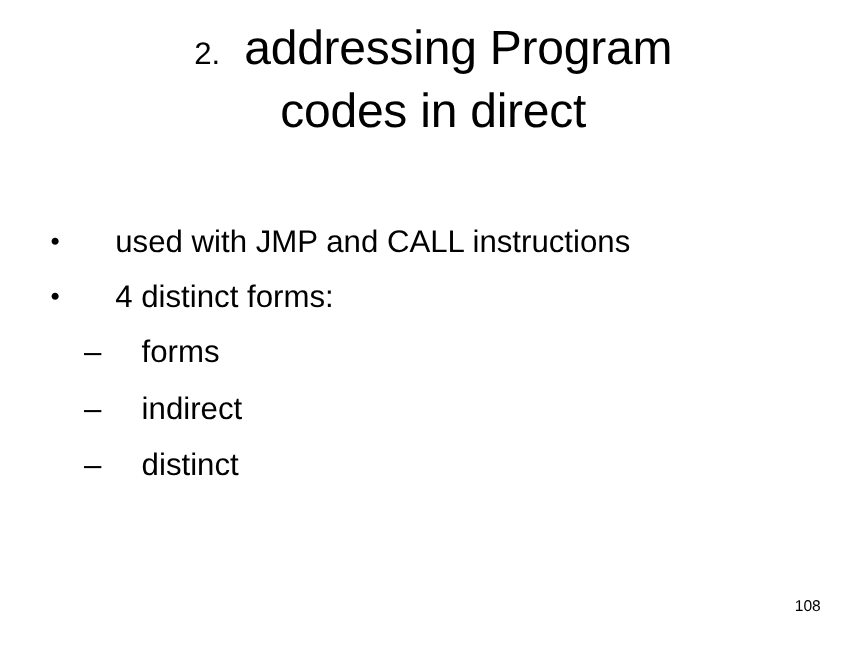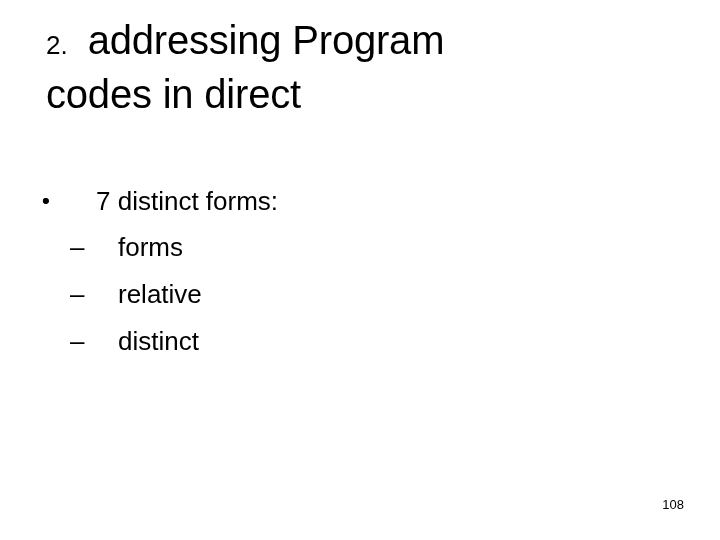--- a/index.html
+++ b/index.html
@@ -18,24 +18,24 @@
   .slide {
     position: relative;
     width: 720px;
     height: 540px;
     background: #ffffff;
   }
 
   
   .title-block {
     position: absolute;
-    left: 46px;
+    left: 61px;
     top: 16px;
     width: 600px;
-    text-align: left;
+    text-align: center;
   }
   .title-line {
     font-size: 40px;
     line-height: 49px;
     letter-spacing: -0.2px;
     color: #000000;
     white-space: nowrap;
   }
   .title-line-1 {
     display: block;
@@ -107,35 +107,36 @@
 
   <div class="title-block">
     <div class="title-line title-line-1"><span class="title-number">2.</span><span>addressing Program</span></div>
     <div class="title-line title-line-2">codes in direct</div>
   </div>
 
   <div class="body-block">
 
     <div class="bullet-row lvl1">
       <span class="marker">•</span>
+      <span>used with JMP and CALL instructions</span>
     </div>
 
     <div class="bullet-row lvl1">
       <span class="marker">•</span>
-      <span>7 distinct forms:</span>
+      <span>4 distinct forms:</span>
     </div>
 
     <div class="bullet-row lvl2">
       <span class="marker">–</span>
       <span>forms</span>
     </div>
 
     <div class="bullet-row lvl2">
       <span class="marker">–</span>
-      <span>relative</span>
+      <span>indirect</span>
     </div>
 
     <div class="bullet-row lvl2">
       <span class="marker">–</span>
       <span>distinct</span>
     </div>
 
   </div>
 
   <div class="page-number">108</div>

